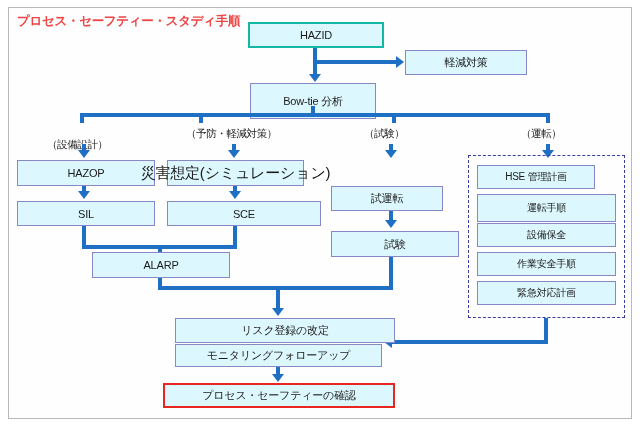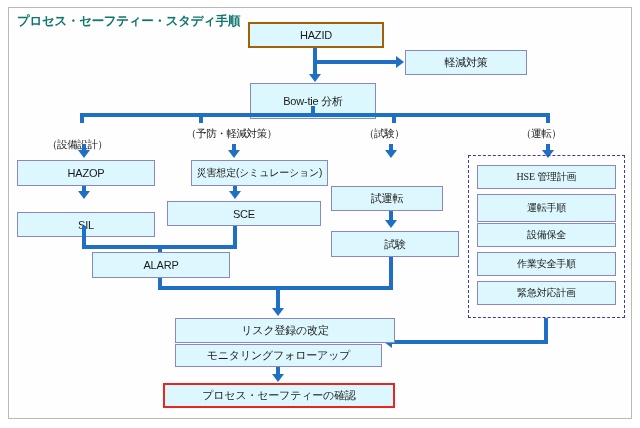--- a/index.html
+++ b/index.html
@@ -26,50 +26,49 @@
     border: 1px solid #b9b9b9;
     box-sizing: border-box;
     background: #fefefe;
   }
   .title {
     position: absolute;
     left: 17px;
     top: 13px;
     font-size: 12.5px;
     font-weight: bold;
-    color: #0f766e;
+    color: #ef4444;
     letter-spacing: -0.3px;
     white-space: nowrap;
   }
   
   .box {
     position: absolute;
     box-sizing: border-box;
     background: #dcf7fd;
     border: 1px solid #8888c8;
     display: flex;
     align-items: center;
     justify-content: center;
     color: #1a1a1a;
     font-size: 11px;
     white-space: nowrap;
     letter-spacing: -0.2px;
   }
   .box.navy {
-    border: 2px solid #a16207;
+    border: 2px solid #14b8a6;
   }
   .box.red {
     border: 2px solid #e8251f;
   }
   .box.sm {
     font-size: 10px;
   }
   .box.xs {
-    font-size: 10px;
-    margin-left: 24px;
+    font-size: 15px;
   }
   
   .dashgroup {
     position: absolute;
     box-sizing: border-box;
     border: 1px dashed #3c3c9c;
     background: transparent;
   }
   
   .collabel {
@@ -154,21 +153,21 @@
   <div class="arrow-down" style="left:385px; top:150px;"></div>
 
   <div class="ln" style="left:546px; top:144px; width:4px; height:9px;"></div>
   <div class="arrow-down" style="left:542px; top:150px;"></div>
 
   <div class="box" style="left:17px; top:160px; width:138px; height:26px;">HAZOP</div>
 
   <div class="ln" style="left:82px; top:186px; width:4px; height:8px;"></div>
   <div class="arrow-down" style="left:78px; top:191px;"></div>
 
-  <div class="box" style="left:17px; top:212px; width:138px; height:25px;">SIL</div>
+  <div class="box" style="left:17px; top:201px; width:138px; height:25px;">SIL</div>
 
   <div class="ln" style="left:82px; top:226px; width:4px; height:22px;"></div>
 
   <div class="box xs" style="left:167px; top:160px; width:137px; height:26px;">災害想定(シミュレーション)</div>
 
   <div class="ln" style="left:233px; top:186px; width:4px; height:8px;"></div>
   <div class="arrow-down" style="left:229px; top:191px;"></div>
 
   <div class="box" style="left:167px; top:201px; width:154px; height:25px;">SCE</div>
 
@@ -190,21 +189,21 @@
   <div class="box" style="left:331px; top:231px; width:128px; height:26px;">試験</div>
 
   <div class="ln" style="left:389px; top:257px; width:4px; height:33px;"></div>
   <div class="ln" style="left:278px; top:286px; width:115px; height:4px;"></div>
 
   <div class="ln" style="left:276px; top:286px; width:4px; height:24px;"></div>
   <div class="arrow-down" style="left:272px; top:308px;"></div>
 
   <div class="dashgroup" style="left:468px; top:155px; width:157px; height:163px;"></div>
 
-  <div class="box sm" style="left:477px; top:165px; width:139px; height:24px;font-family:Liberation Serif, serif;">HSE 管理計画</div>
+  <div class="box sm" style="left:477px; top:165px; width:118px; height:24px;">HSE 管理計画</div>
   <div class="box sm" style="left:477px; top:194px; width:139px; height:28px;">運転手順</div>
   <div class="box sm" style="left:477px; top:223px; width:139px; height:24px;">設備保全</div>
   <div class="box sm" style="left:477px; top:252px; width:139px; height:24px;">作業安全手順</div>
   <div class="box sm" style="left:477px; top:281px; width:139px; height:24px;">緊急対応計画</div>
 
   <div class="ln" style="left:544px; top:318px; width:4px; height:25px;"></div>
   <div class="ln" style="left:392px; top:340px; width:156px; height:4px;"></div>
   <div class="arrow-left" style="left:384px; top:336px;"></div>
 
   <div class="box" style="left:175px; top:318px; width:220px; height:25px;">リスク登録の改定</div>

